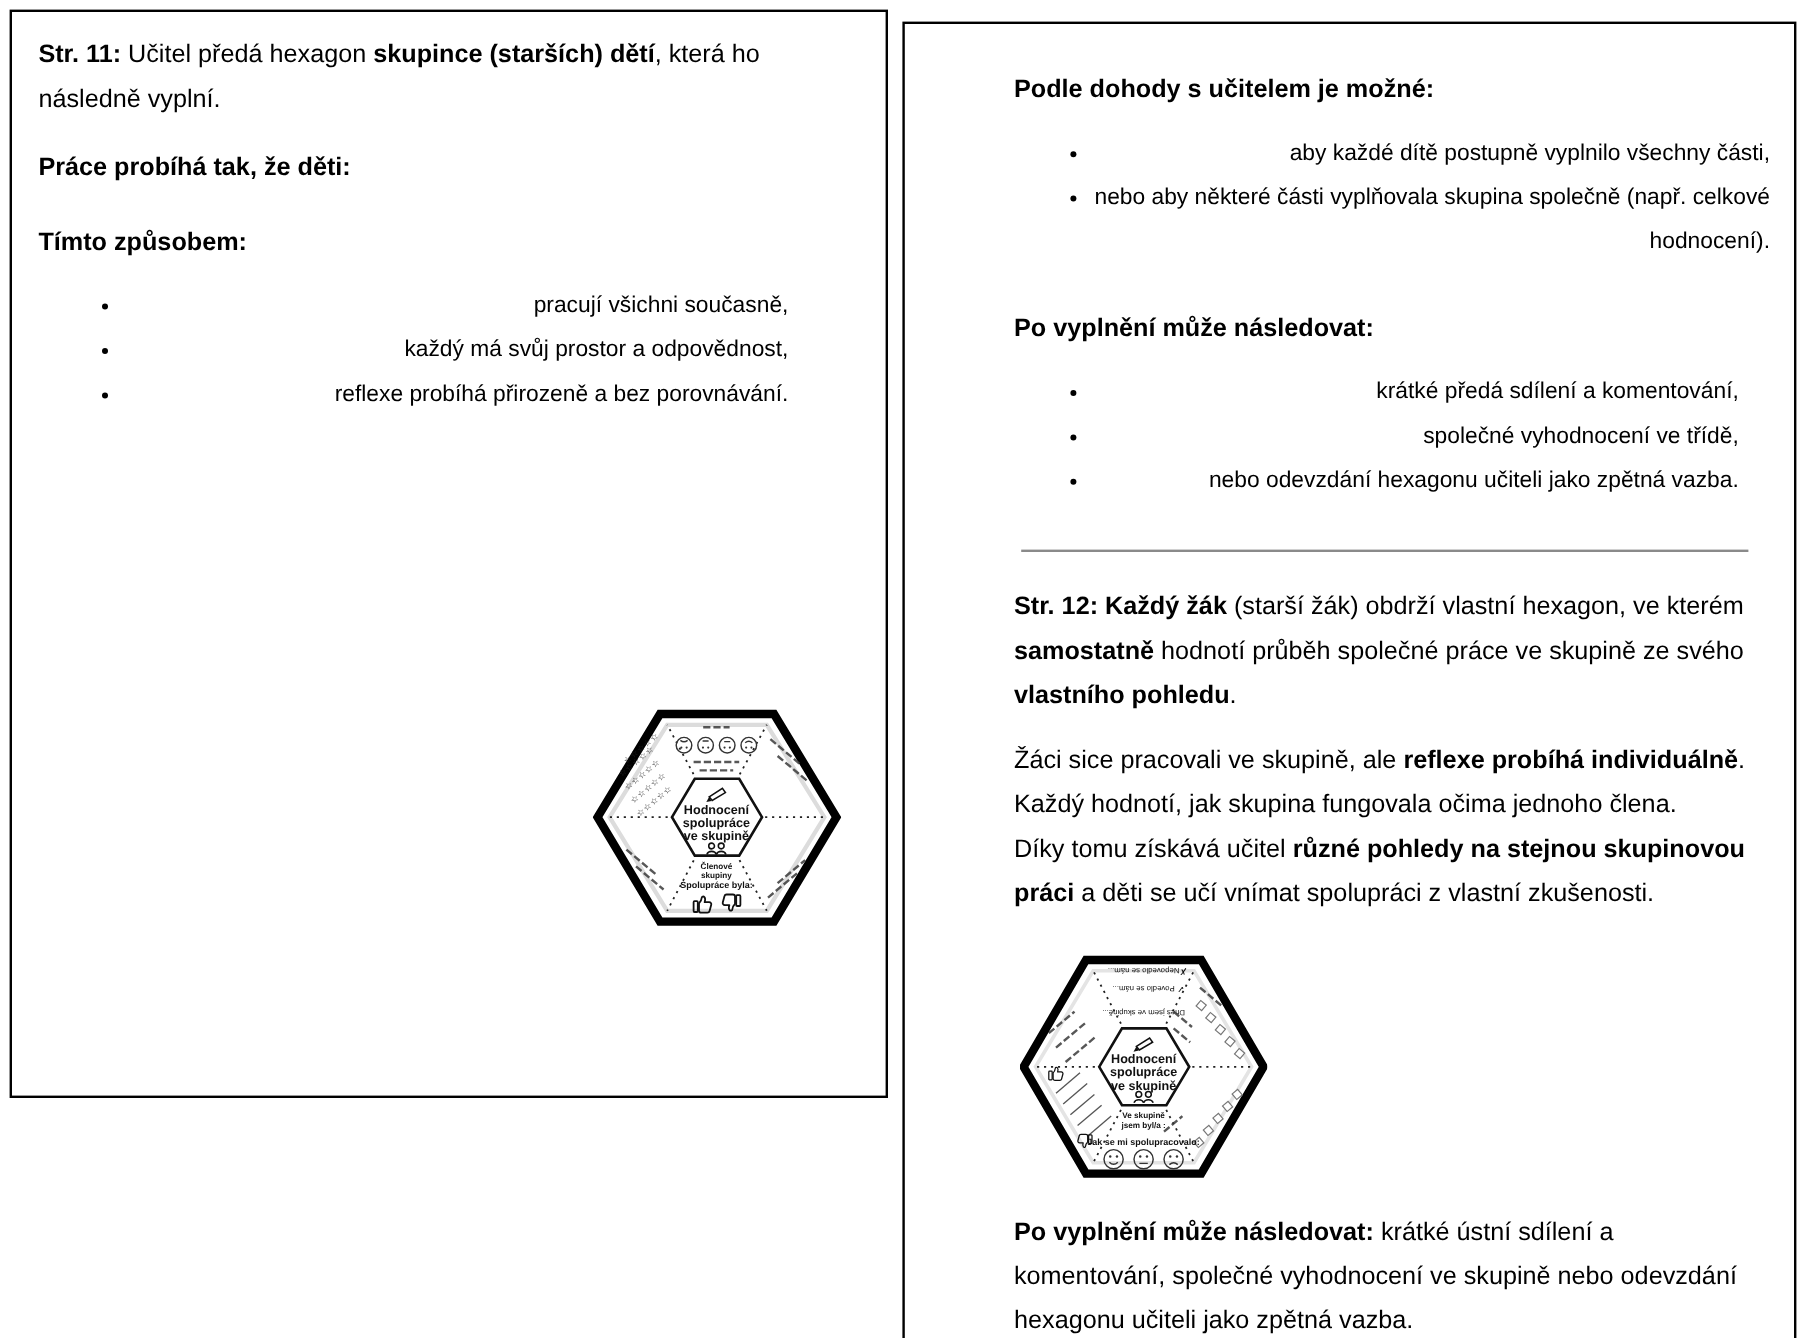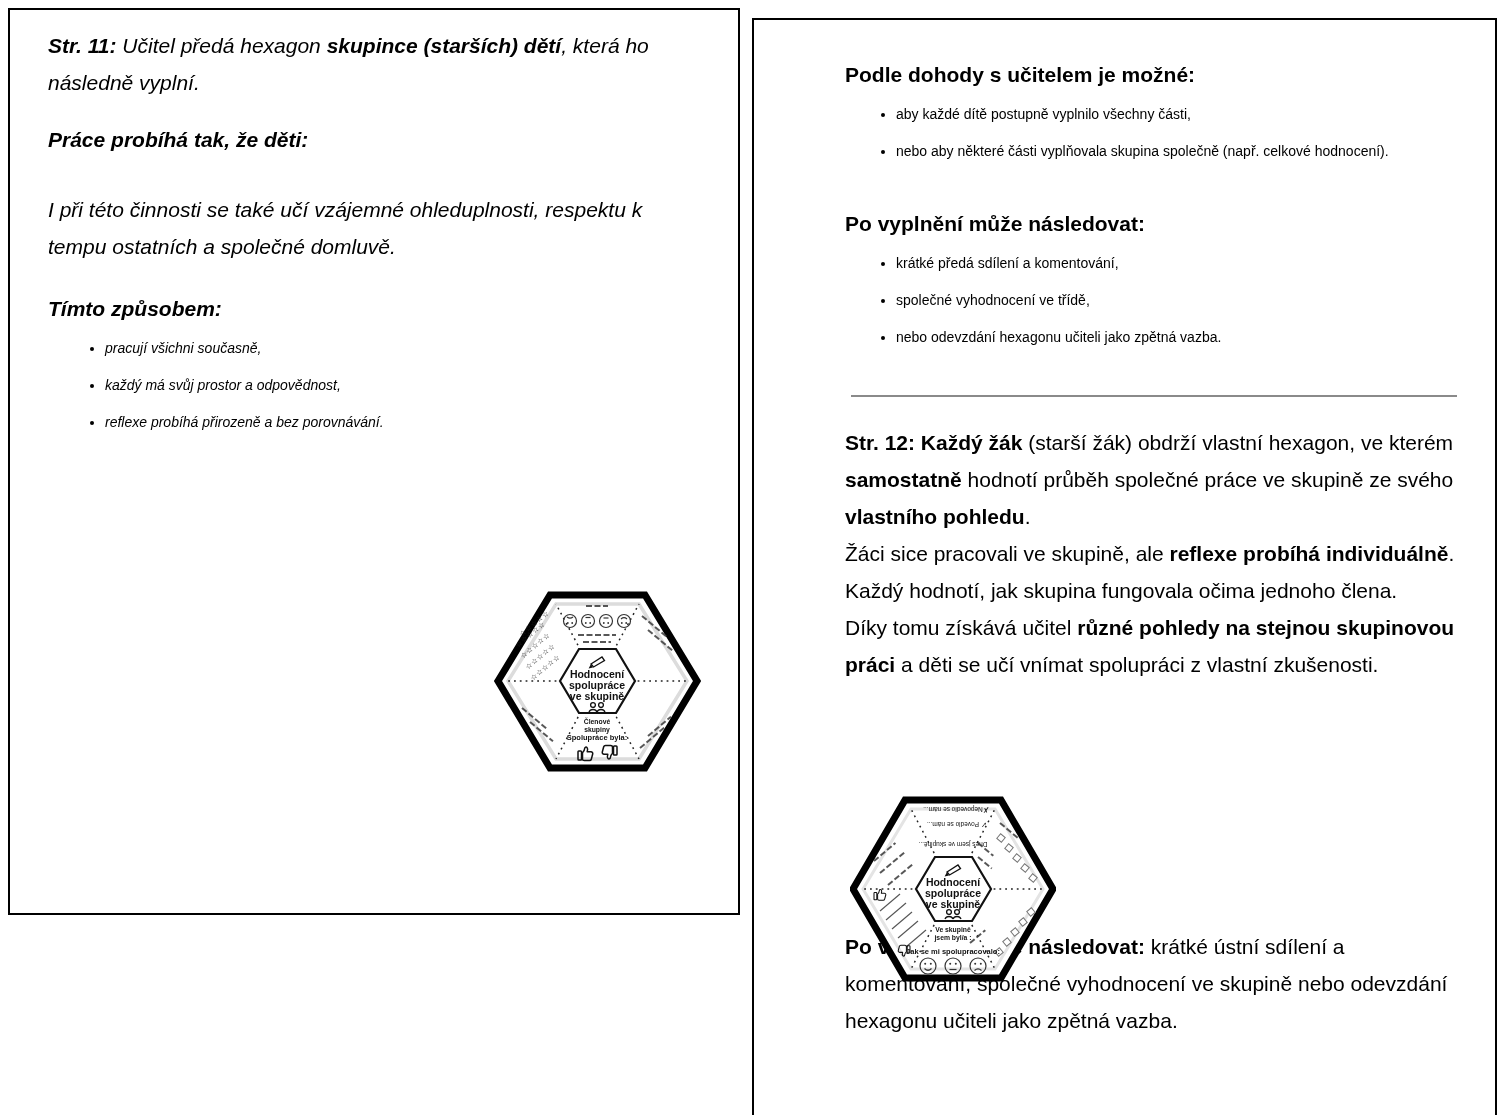--- a/index.html
+++ b/index.html
@@ -4,38 +4,38 @@
 <style>
   html,body{margin:0;padding:0;}
   body{
     width:1500px;height:1115px;position:relative;background:#ffffff;
     font-family:"Liberation Sans","DejaVu Sans",sans-serif;color:#000;
   }
   .page{position:absolute;background:#fff;border:2px solid #000;box-sizing:border-box;}
   #pageL{left:8px;top:8px;width:732px;height:907px;}
   #pageR{left:752px;top:18px;width:745px;height:1105px;}
   .content{position:absolute;}
-  #pageL .content{left:38px;top:17px;width:652px;font-style:italic;}
+  #pageL .content{left:22px;top:17px;width:652px;}
   #pageR .content{left:91px;top:36px;width:620px;}
   .p{font-size:21px;line-height:37px;margin:0;}
   .hd{font-size:21px;line-height:37px;font-weight:bold;margin:0;}
-  ul.doc{margin:3px;font-size:14px;line-height:37px;padding-left:54px;list-style:disc;}
+  ul.doc{margin:16px;font-size:19px;line-height:37px;padding-left:54px;list-style:disc;text-align:right;}
   #pageR ul.doc{padding-left:48px;}
   .pL-p2{margin-top:14px;}
   .pL-h1{margin-top:20px;}
   .pL-ul1{margin-top:18px;width:555px;}
   .pL-p3{margin-top:33px;width:630px;}
   .pL-h2{margin-top:25px;}
   .pL-ul2{margin-top:17px;width:555px;}
   .pR-ul1{margin-top:18px;width:566px;}
   .pR-h2{margin-top:35px;}
   .pR-ul2{margin-top:13px;}
   .divider{border:none;height:2px;background:#8a8a8a;width:606px;margin:39px 0 0 6px;}
   .pR-p1{margin-top:27px;}
-  .pR-p2{}
+  .pR-p2{margin-top:17px;}
   .pR-p3{margin-top:245px;}
   .hex{position:absolute;}
   #hexL{left:484px;top:578px;}
   #hexR{left:96px;top:773px;}
   svg text{font-family:"Liberation Sans","DejaVu Sans",sans-serif;fill:#111;}
   .hex-title{font-size:10.5px;font-weight:bold;text-anchor:middle;}
   .hex-small{font-size:6.8px;font-weight:bold;text-anchor:middle;}
   .hex-tiny{font-size:6.5px;text-anchor:middle;}
   .stars{font-size:7.5px;fill:#222;letter-spacing:0.5px;}
   .micro{stroke:#3a3a3a;stroke-width:2;stroke-dasharray:6 2.5;opacity:.85;}
@@ -43,21 +43,20 @@
   .dotted{stroke:#222;stroke-width:1.5;stroke-dasharray:1.8 4;fill:none;}
   .chk{fill:#fff;stroke:#777;stroke-width:1;}
 </style>
 </head>
 <body>
 
 <div class="page" id="pageL">
   <div class="content">
     <p class="p"><strong>Str. 11:</strong><span> Učitel předá hexagon </span><strong>skupince (starších) dětí</strong><span>, která ho následně vyplní.</span></p>
     <p class="hd pL-h1">Práce probíhá tak, že děti:</p>
-    <p class="p pL-p3"><span>I při této činnosti se také učí vzájemné ohleduplnosti, respektu k tempu ostatních a společné domluvě.</span></p>
     <p class="hd pL-h2">Tímto způsobem:</p>
     <ul class="doc pL-ul2">
         <li>pracují všichni současně,</li>
         <li>každý má svůj prostor a odpovědnost,</li>
         <li>reflexe probíhá přirozeně a bez porovnávání.</li>
       </ul>
   </div>
 
   <svg class="hex" id="hexL" width="207" height="187" viewBox="0 0 207 187">
     <polygon points="4,93 56,7 151,7 203,93 151,180 56,180" fill="#fff" stroke="#000" stroke-width="7"></polygon>

